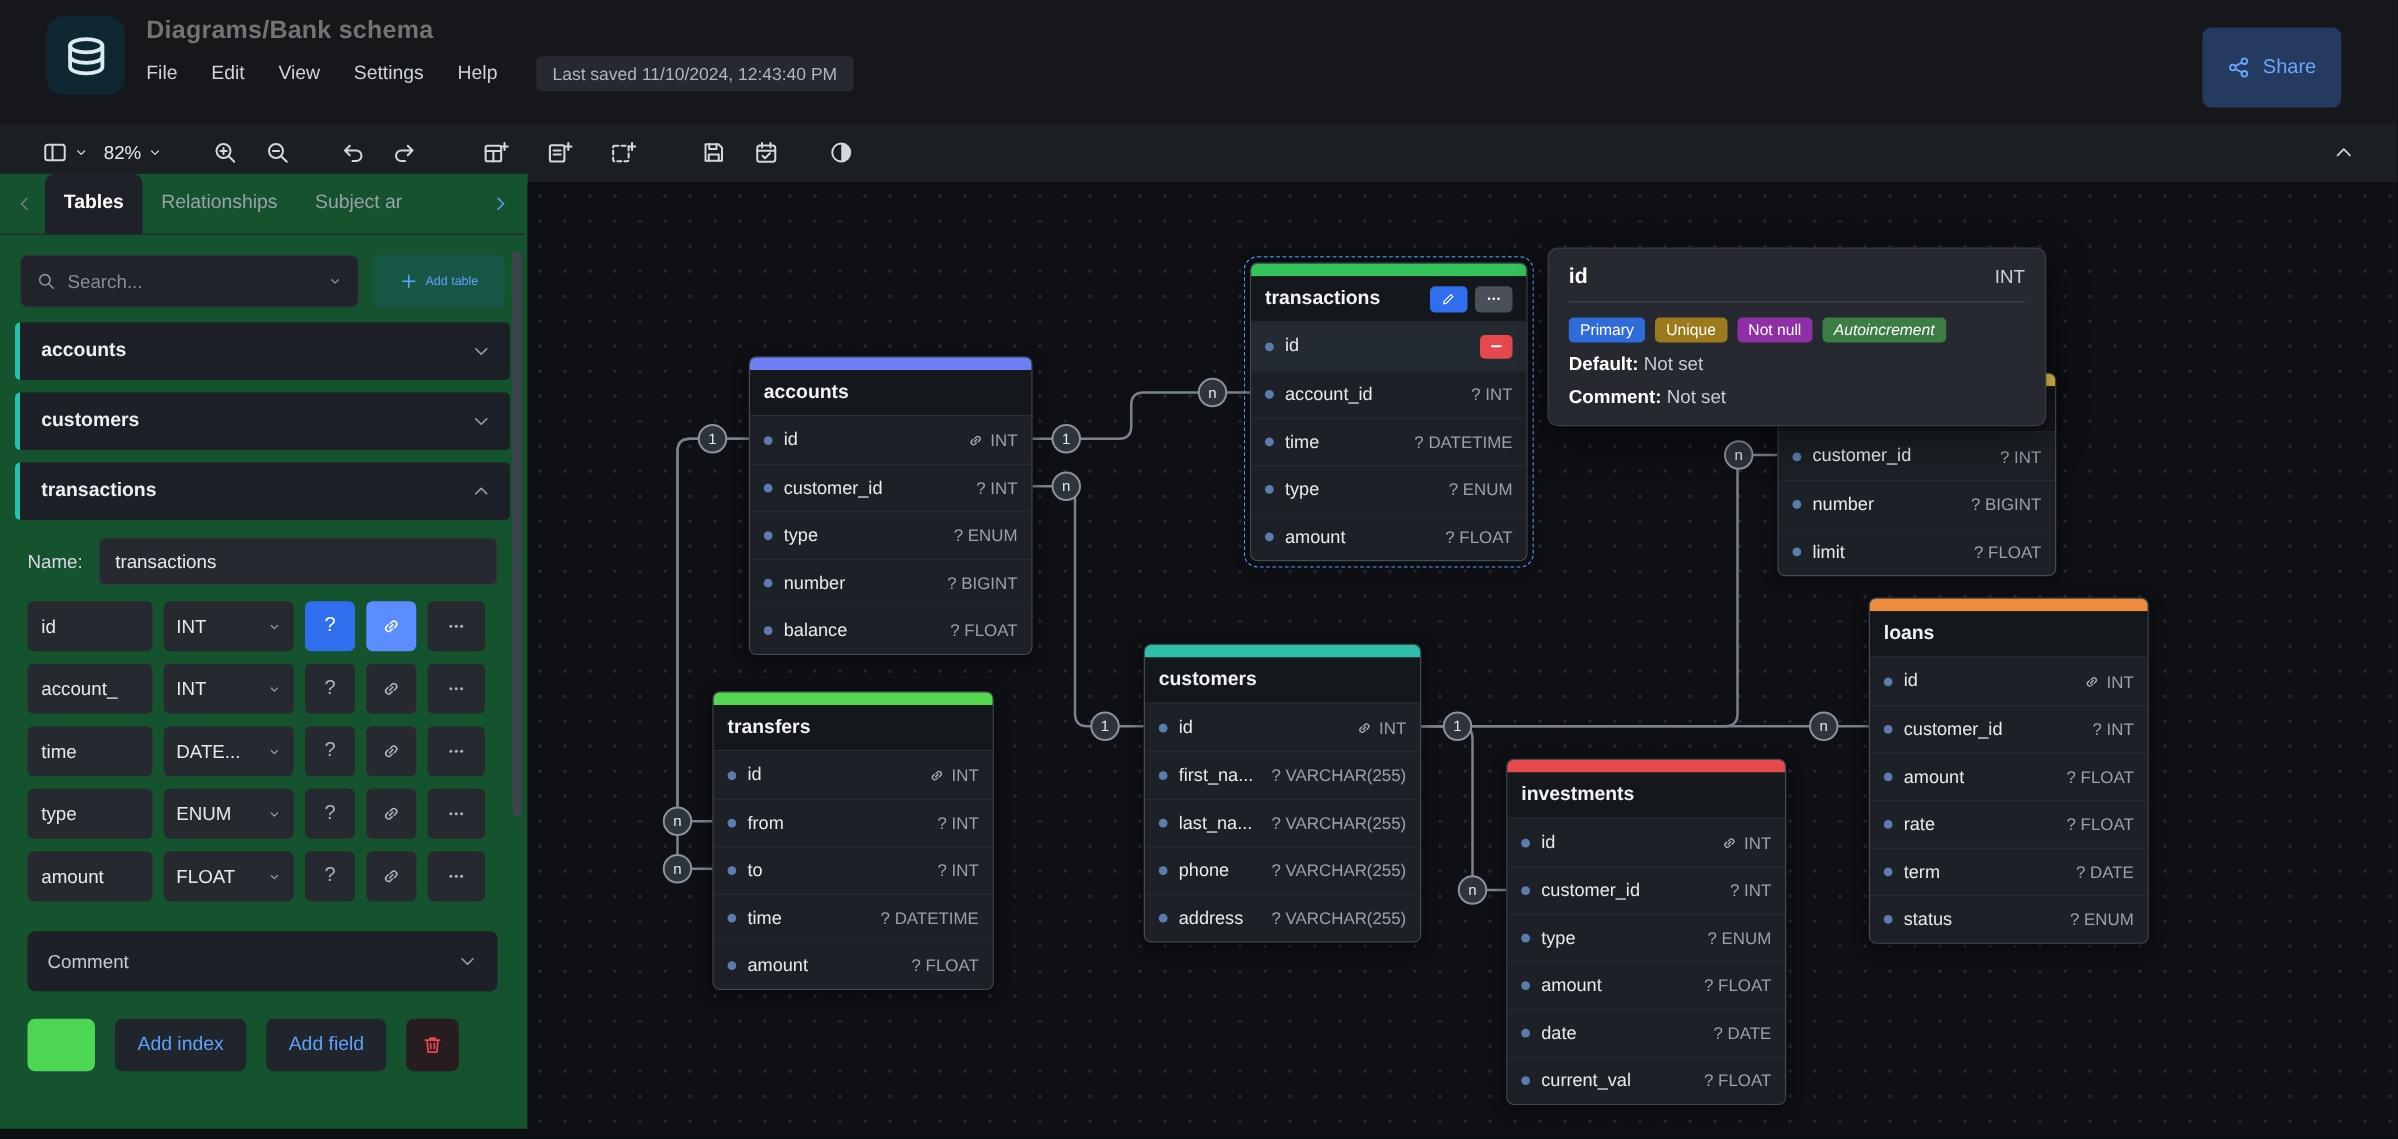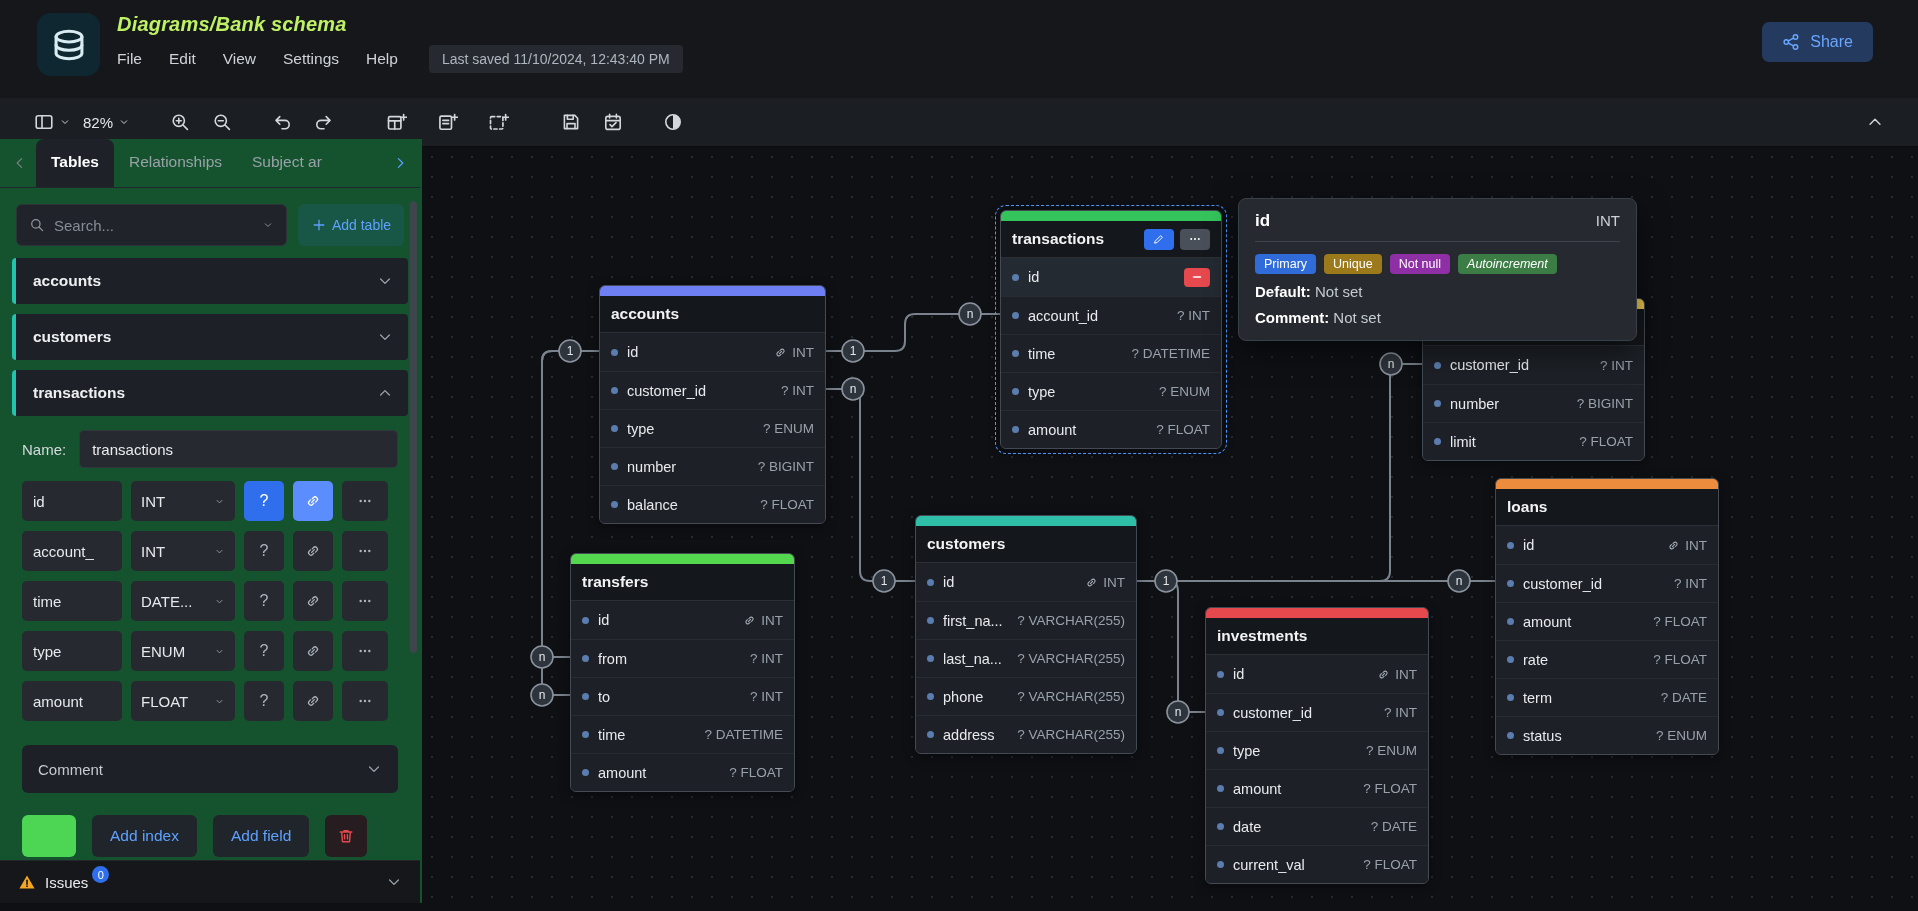--- a/index.html
+++ b/index.html
@@ -5,47 +5,47 @@
   * { margin:0; padding:0; box-sizing:border-box; }
   html,body { width:1918px; height:911px; overflow:hidden; background:#0e1013; font-family:"Liberation Sans",sans-serif; }
   #app { position:relative; width:1918px; height:911px; color:#e8eaed; }
   .ic { display:inline-flex; align-items:center; justify-content:center; line-height:0; }
   .ic svg { display:block; }
 
   
   #header { position:absolute; left:0; top:0; width:1918px; height:98px; background:#15171b; }
   #logo { position:absolute; left:37px; top:13px; width:63px; height:63px; background:#0f2731; border-radius:14px; display:flex; align-items:center; justify-content:center; color:#d9ecf2; }
   #head-col { position:absolute; left:117px; top:13px; }
-  #page-title { font-size:20px; font-weight:700; color:#bef264; letter-spacing:.2px;font-style:italic; }
+  #page-title { font-size:20px; font-weight:700; color:#737373; letter-spacing:.2px; }
   #menu-row { display:flex; align-items:center; margin-top:9px; }
   #menus { display:flex; align-items:center; }
   .menu-item { font-size:15.5px; color:#ced3d9; margin-right:27px; cursor:default; }
   #last-saved { background:#26292f; border-radius:4px; padding:6px 13px; font-size:14px; color:#aeb6bf; margin-left:4px; white-space:nowrap; }
-  #share-btn { position:absolute; right:45px; top:22px; height:40px; padding:0 20px; background:#243a5e; border-radius:7px; display:flex; align-items:center; gap:10px; color:#6aa6ff; font-size:16px; }
+  #share-btn { position:absolute; right:45px; top:22px; height:64px; padding:0 20px; background:#243a5e; border-radius:7px; display:flex; align-items:center; gap:10px; color:#6aa6ff; font-size:16px; }
 
   
   #toolbar { position:absolute; left:0; top:98px; width:1918px; height:49px; background:#1b1e23; border-bottom:1px solid #0b0c0e; display:flex; align-items:center; padding:0 28px; }
   .tb-btn { display:flex; align-items:center; gap:5px; color:#d4d8dd; padding:5px 6px; border-radius:4px; }
   .tb-label { font-size:15px; color:#e4e7ea; }
   .ml10{margin-left:10px;} .ml18{margin-left:18px;} .ml28{margin-left:28px;} .ml40{margin-left:40px;} .ml60{}
   #collapse-btn { margin-left:auto; color:#cfd4d9; }
 
   
   #sidebar { position:absolute; left:0; top:139px; width:422px; height:764px; background:#14532d; border-right:2px solid #14532d; }
   #sidebar-tabs { height:49px; display:flex; align-items:center; border-bottom:1px solid #23262c; padding:0 8px; }
   .tab-scroll { color:#767d86; padding:0 4px; }
   .tab-scroll.right { margin-left:auto; color:#58a0ff; }
   #tabs-wrap { display:flex; align-items:stretch; height:100%; margin-left:4px; }
   .tab { font-size:15.5px; color:#99a1aa; padding:14px 15px 0 15px; white-space:nowrap; overflow:hidden; }
   .tab.active { color:#fff; background:#1e2228; border-radius:8px 8px 0 0; font-weight:700; }
   #search-row { display:flex; gap:11px; margin:16px 16px 0 16px; }
   #search-box { flex:1; height:42px; background:#202329; border:1px solid #2e333a; border-radius:6px; display:flex; align-items:center; padding:0 12px; gap:9px; color:#8d949d; }
   #search-box input { flex:1; background:transparent; border:none; outline:none; color:#e8eaed; font-size:15px; font-family:inherit; min-width:0; }
   #search-box input::placeholder { color:#858d96; }
-  #add-table-btn { width:135px; height:42px; background:rgba(54,116,242,.13); border-radius:6px; display:flex; align-items:center; justify-content:center; gap:5px; color:#5ea1ff; font-size:14px; }
+  #add-table-btn { width:135px; height:42px; background:rgba(54,116,242,.13); border-radius:6px; display:flex; align-items:center; justify-content:center; gap:5px; color:#5ea1ff; font-size:10px; }
   #tables-list { margin:12px 12px 0 12px; display:flex; flex-direction:column; gap:10px; }
   .list-row { position:relative; height:46px; background:#1d2127; border-radius:4px; display:flex; align-items:center; }
   .accent { position:absolute; left:0; top:0; bottom:0; width:4px; border-radius:4px 0 0 4px; }
   .lr-name { margin-left:21px; font-size:15.5px; font-weight:700; color:#edeff1; }
   .lr-ch { margin-left:auto; margin-right:15px; color:#9aa2ab; }
   #editor-panel { margin-top:14px; padding:0 22px; }
   #name-row { display:flex; align-items:center; gap:13px; }
   #name-label { font-size:15px; color:#d5dade; }
   #name-input { flex:1; height:38px; background:#26292f; border:1px solid #32363d; border-radius:5px; color:#e9ebee; font-size:15px; padding:0 12px; font-family:inherit; outline:none; }
   #editor-fields { margin-top:13px; display:flex; flex-direction:column; gap:10px; }
@@ -497,36 +497,20 @@
             <span class="ic">
               <svg width="18" height="18" viewBox="0 0 20 20" fill="none" stroke="currentColor" stroke-width="1.6" stroke-linecap="round" stroke-linejoin="round">
                 <path d="M3.6 5.6 h12.8 M7.8 5.6 V4 h4.4 v1.6 M5.2 5.6 l.9 10.8 h7.8 l.9-10.8"></path>
                 <path d="M8.4 8.6 v4.6 M11.6 8.6 v4.6"></path>
               </svg>
             </span>
           </div>
       </div>
     </div>
     <div id="sb-scroll"></div>
-    <div id="issues-bar">
-      <span class="ic">
-          <svg width="18" height="18" viewBox="0 0 20 20" fill="none" stroke="currentColor" stroke-width="1.6" stroke-linecap="round" stroke-linejoin="round">
-            <path d="M10 2.8 L18.4 17.2 H1.6 z" fill="#f5a623" stroke="none"></path>
-            <path d="M10 8 v4.4" stroke="#15171b" stroke-width="1.8"></path>
-            <circle cx="10" cy="14.6" r="1" fill="#15171b" stroke="none"></circle>
-          </svg>
-        </span>
-      <span id="issues-label">Issues</span>
-      <span id="issues-badge">0</span>
-      <span class="ic" id="issues-chevron">
-          <svg width="16" height="16" viewBox="0 0 20 20" fill="none" stroke="currentColor" stroke-width="1.6" stroke-linecap="round" stroke-linejoin="round">
-            <path d="M4.5 7.5 L10 13 L15.5 7.5"></path>
-          </svg>
-        </span>
-    </div>
   </aside>
 
   <main id="canvas">
     <svg id="rel-svg" width="1496" height="764">
         <path d="M177,204 H130 Q120,204 120,214 V500 Q120,510 130,510 H148" class="rel-path"></path>
         <path d="M177,204 H130 Q120,204 120,214 V538 Q120,548 130,548 H148" class="rel-path"></path>
         <path d="M404,204 H473 Q483,204 483,194 V177 Q483,167 493,167 H578" class="rel-path"></path>
         <path d="M404,242 H428 Q438,242 438,252 V424 Q438,434 448,434 H493" class="rel-path"></path>
         <path d="M715,434 H746 Q756,434 756,444 V555 Q756,565 766,565 H783" class="rel-path"></path>
         <path d="M715,434 H1073" class="rel-path"></path>

